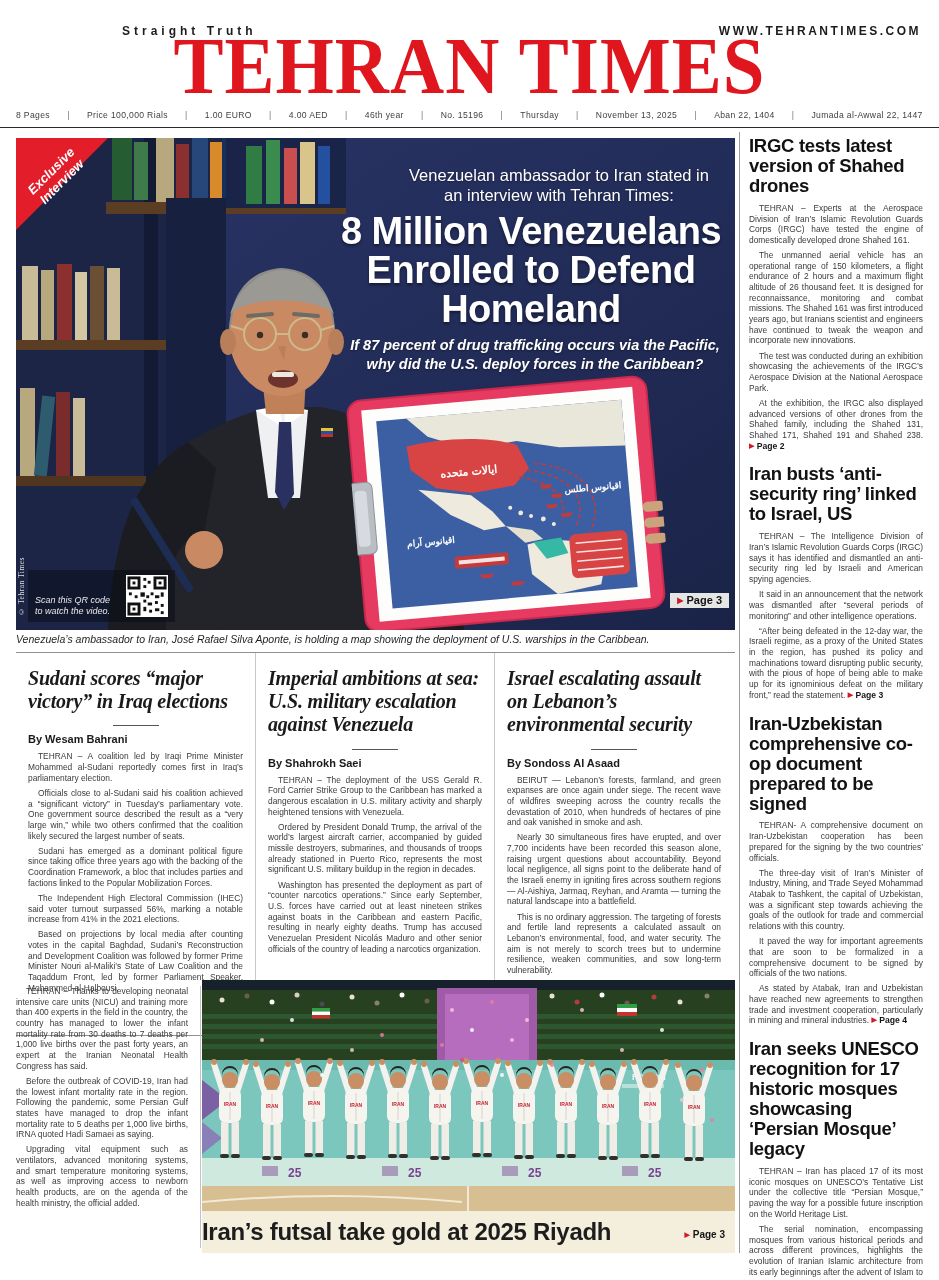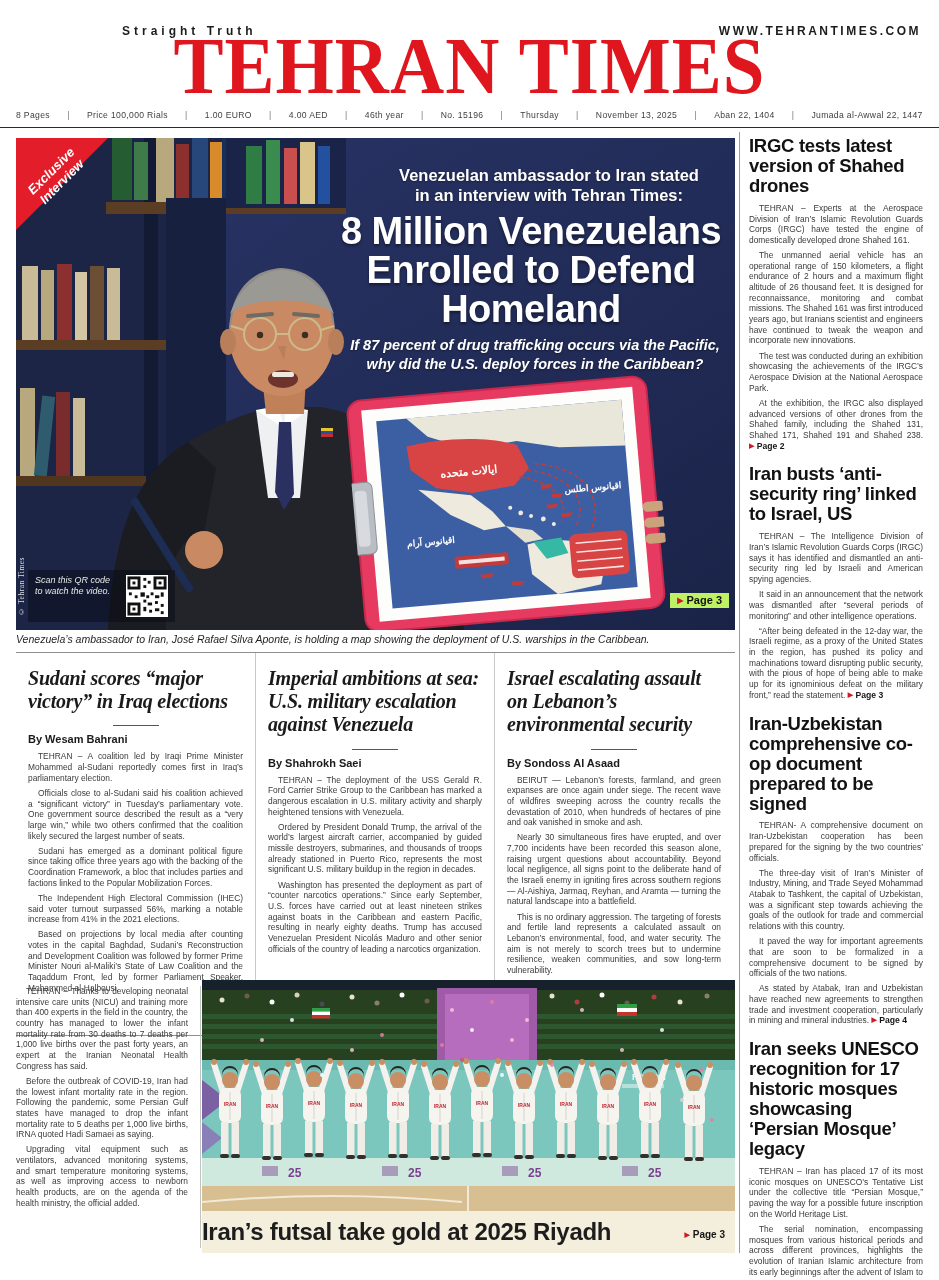--- a/index.html
+++ b/index.html
@@ -17,31 +17,31 @@
   .info-bar .sep { color:#7a7a7a; }
   .header-rule { position:absolute; left:0; right:0; top:127px; border-top:1.5px solid #2b2b2b; }
 
   
   .hero { position:absolute; left:16px; top:138px; width:719px; height:492px; overflow:hidden; background:#222c58; }
   .hero-svg { position:absolute; inset:0; }
   .ribbon { position:absolute; left:0; top:0; width:0; height:0;
       border-top:92px solid #e31e2a; border-right:92px solid transparent; }
   .ribbon-text { position:absolute; left:-14px; top:24px; width:110px; transform:rotate(-45deg); text-align:center;
       color:#fff; font-style:italic; font-weight:bold; font-size:13px; line-height:1.15; }
-  .kicker { position:absolute; right:28px; top:28px; width:316px; text-align:center;
-      color:#fff; font-weight:bold; font-size:16.5px; line-height:1.2; text-shadow:0 1px 2px rgba(0,0,0,.4); }
+  .kicker { position:absolute; right:18px; top:28px; width:316px; text-align:center;
+      color:#fff; font-weight:normal; font-size:16.5px; line-height:1.2; text-shadow:0 1px 2px rgba(0,0,0,.4); }
   .hero-headline { position:absolute; right:0px; top:74px; width:408px; text-align:center;
       color:#fff; font-weight:800; font-size:38px; line-height:1.03; letter-spacing:-.5px; text-shadow:0 2px 3px rgba(0,0,0,.45); }
   .hero-subhead { position:absolute; right:12px; top:198px; width:376px; text-align:center;
       color:#fff; font-style:italic; font-weight:bold; font-size:14.5px; line-height:1.3; text-shadow:0 1px 2px rgba(0,0,0,.4); }
   .clipboard { position:absolute; left:338px; top:248px; width:308px; height:238px; transform:rotate(-5deg); }
-  .qr-box { position:absolute; left:12px; bottom:8px; display:flex; align-items:flex-start; gap:7px;
+  .qr-box { position:absolute; left:12px; bottom:8px; display:flex; align-items:flex-end; gap:7px;
       background:rgba(10,12,24,.55); padding:5px 7px; }
   .qr-text { width:84px; color:#e8e8e8; font-style:italic; font-size:9px; line-height:1.25; }
-  .hero-pageref { position:absolute; right:6px; bottom:22px; background:#bef264; padding:1px 7px 2px;
+  .hero-pageref { position:absolute; right:6px; bottom:22px; background:#e5e5e5; padding:1px 7px 2px;
       font-weight:bold; font-size:11px; color:#111; }
   .hero-pageref .tri { color:#cf1b24; font-size:8px; vertical-align:1px; }
   .copyright { position:absolute; left:1px; bottom:14px; color:#ddd; font-size:7.5px; letter-spacing:.5px;
       writing-mode:vertical-rl; transform:rotate(180deg); font-family:"Liberation Serif", serif; }
   .hero-caption { position:absolute; left:16px; top:633px; width:719px;
       font-style:italic; font-size:10.5px; color:#1e1e1e; }
 
   
   .vdivider { position:absolute; left:739px; top:132px; width:1px; height:1121px; background:#9a9a9a; }
   .right-col { position:absolute; left:749px; top:136px; width:174px; height:1142px; overflow:hidden; }

